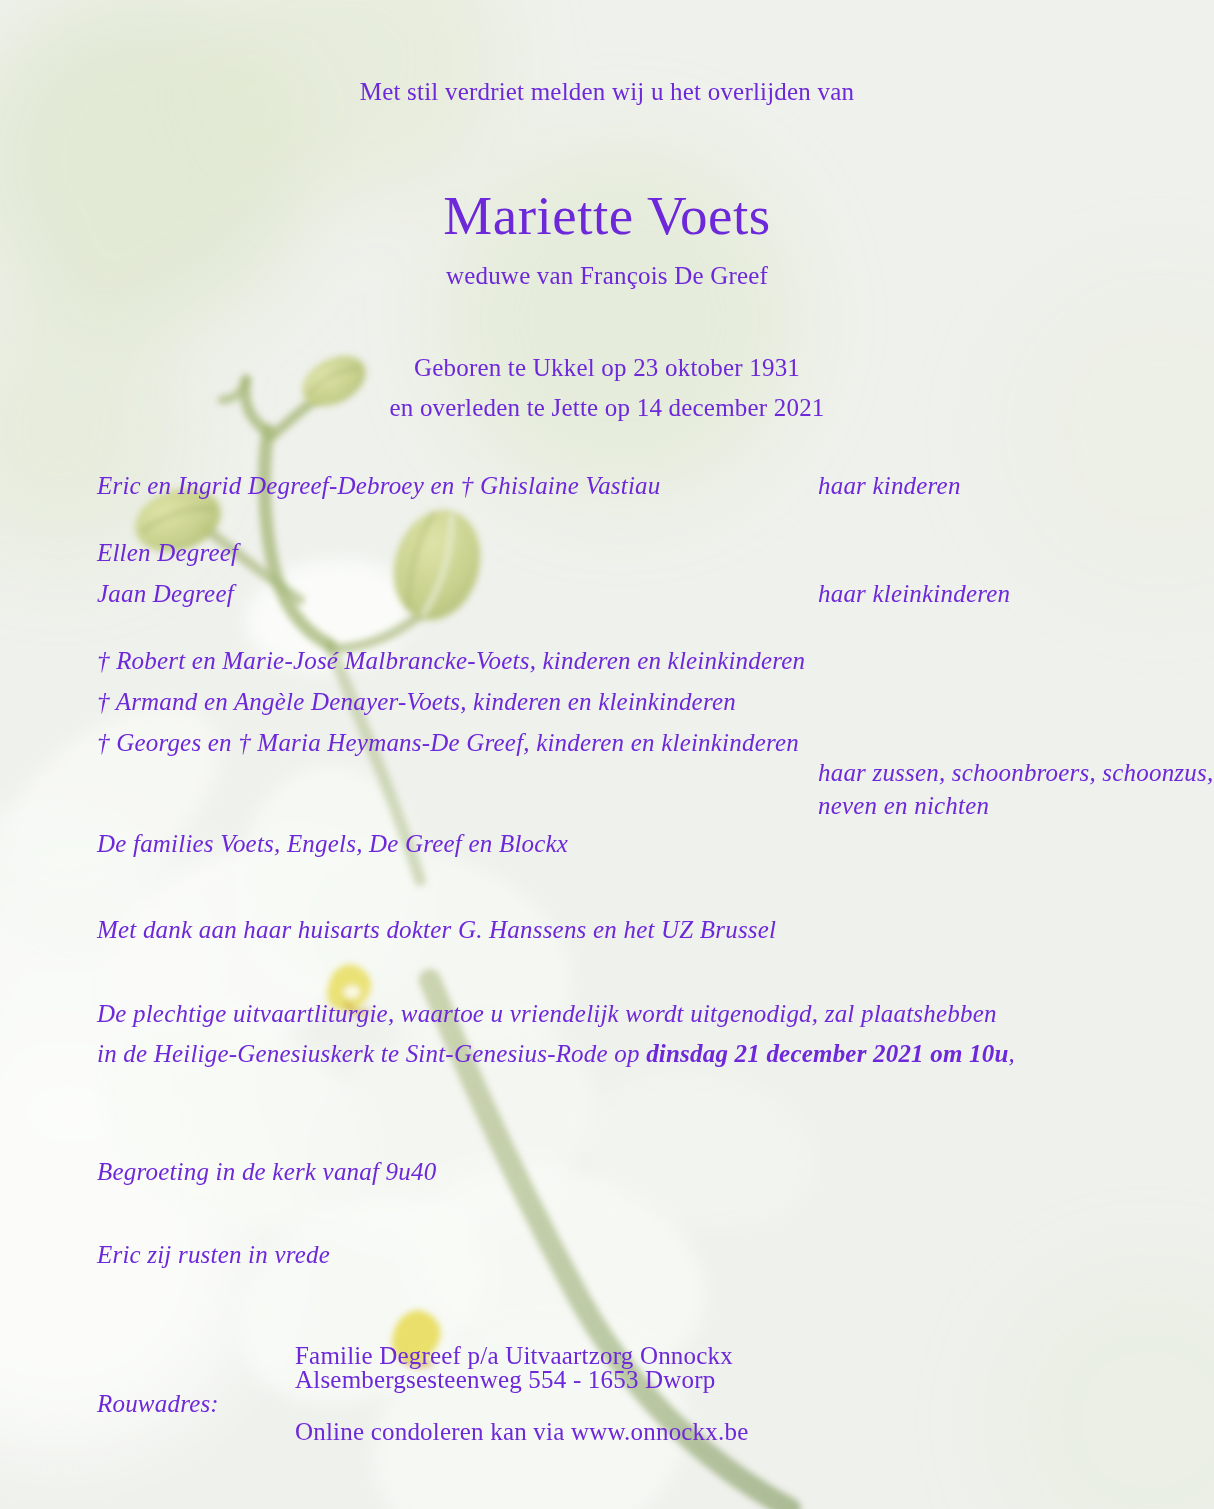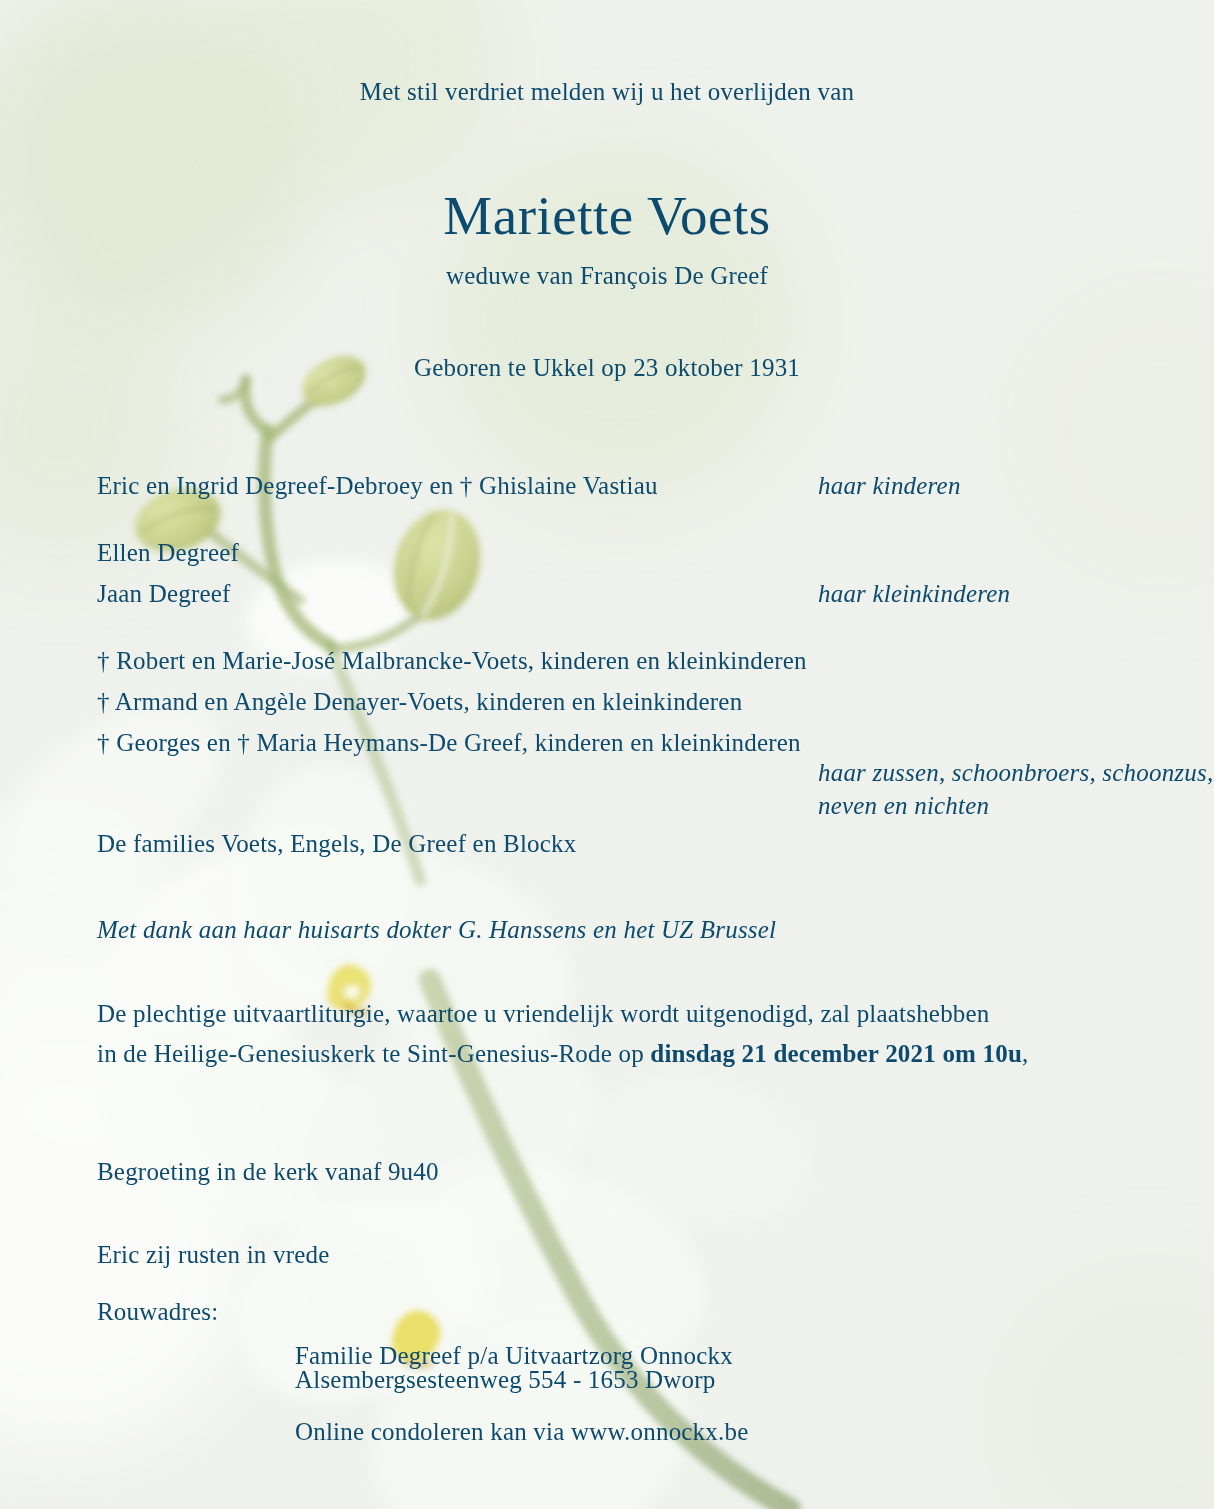--- a/index.html
+++ b/index.html
@@ -7,40 +7,40 @@
     padding: 0;
     background: #e8eae5;
   }
   .page {
     position: relative;
     width: 1214px;
     height: 1509px;
     overflow: hidden;
     background: #eff1ec;
     font-family: "Liberation Serif", "DejaVu Serif", serif;
-    color: #0c4a6e;
+    color: #6d28d9;
   }
   .bg {
     position: absolute;
     inset: 0;
     display: block;
   }
   .t {
     position: absolute;
     font-size: 25px;
     line-height: 1.25;
     white-space: nowrap;
     letter-spacing: 0.2px;
   }
   .center {
     left: 0;
     width: 100%;
     text-align: center;
   }
-  .leftcol { left: 97px; }
+  .leftcol { left: 97px; font-style: italic; }
   .rlabel {
     left: 818px;
     font-style: italic;
   }
   .name-title {
     font-size: 55px;
     font-weight: normal;
     margin: 0;
     letter-spacing: 0.5px;
   }
@@ -139,20 +139,21 @@
     </g>
   </svg>
 
   <div class="t center" style="top:76px">Met stil verdriet melden wij u het overlijden van</div>
 
   <h1 class="t center name-title" style="top:182px">Mariette Voets</h1>
 
   <div class="t center" style="top:260px">weduwe van François De Greef</div>
 
   <div class="t center" style="top:352px">Geboren te Ukkel op 23 oktober 1931</div>
+  <div class="t center" style="top:392px">en overleden te Jette op 14 december 2021</div>
 
   <div class="t leftcol" style="top:470px">Eric en Ingrid Degreef-Debroey en † Ghislaine Vastiau</div>
   <div class="t rlabel" style="top:470px">haar kinderen</div>
 
   <div class="t leftcol" style="top:537px">Ellen Degreef</div>
 
   <div class="t leftcol" style="top:578px">Jaan Degreef</div>
   <div class="t rlabel" style="top:578px">haar kleinkinderen</div>
 
   <div class="t leftcol" style="top:686px">† Armand en Angèle Denayer-Voets, kinderen en kleinkinderen</div>
@@ -168,18 +169,18 @@
 
   <div class="t leftcol" style="top:998px">De plechtige uitvaartliturgie, waartoe u vriendelijk wordt uitgenodigd, zal plaatshebben</div>
   <div class="t leftcol" style="top:1038px">
     <span>in de Heilige-Genesiuskerk te Sint-Genesius-Rode op </span><span class="bold">dinsdag 21 december 2021 om 10u</span><span>,</span>
   </div>
 
   <div class="t leftcol" style="top:1156px">Begroeting in de kerk vanaf 9u40</div>
 
   <div class="t leftcol" style="top:1239px">Eric zij rusten in vrede</div>
 
-  <div class="t leftcol" style="top:1296px">Rouwadres:</div>
+  <div class="t leftcol" style="top:1388px">Rouwadres:</div>
   <div class="t addrcol" style="top:1340px">Familie Degreef p/a Uitvaartzorg Onnockx</div>
   <div class="t addrcol" style="top:1364px">Alsembergsesteenweg 554 - 1653 Dworp</div>
   <div class="t addrcol" style="top:1416px">Online condoleren kan via www.onnockx.be</div>
 
 </div>
 
 </body></html>

